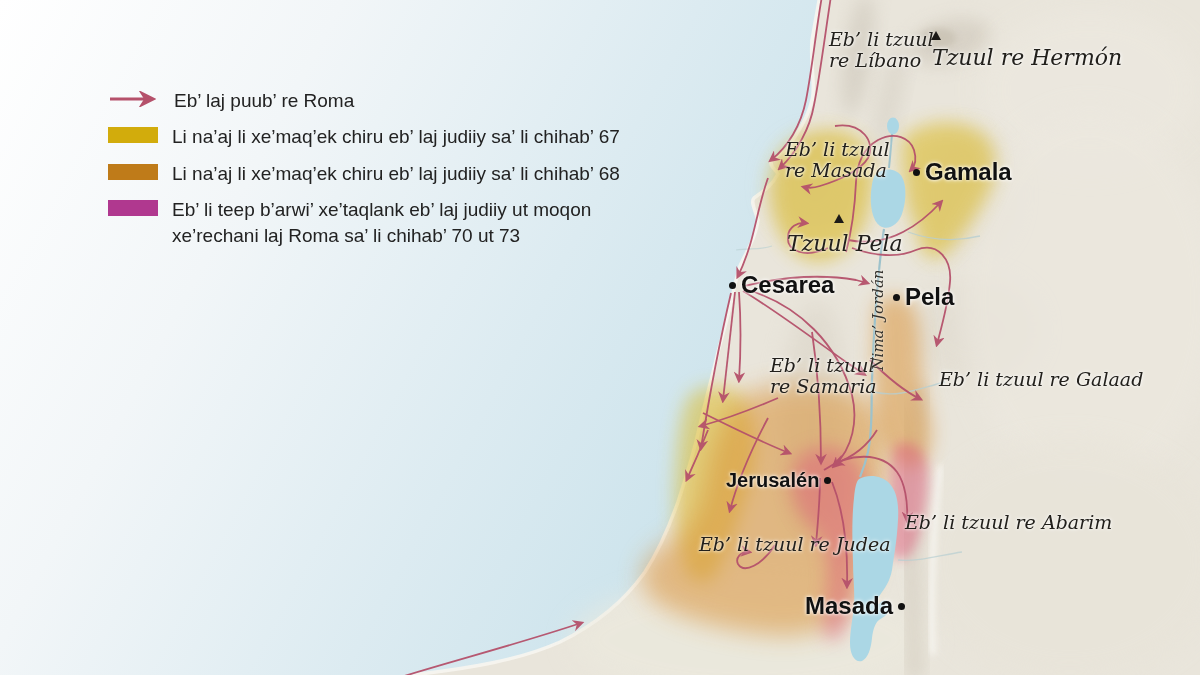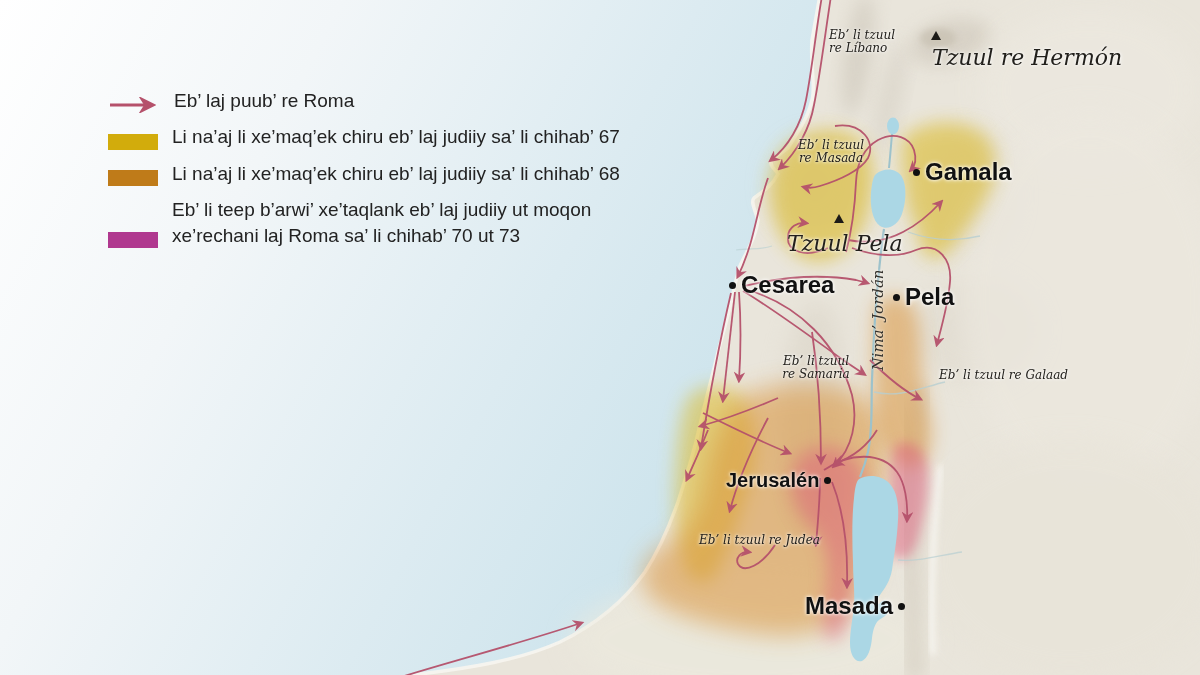--- a/index.html
+++ b/index.html
@@ -3,33 +3,33 @@
 <meta charset="utf-8">
 <style>
   html,body{margin:0;padding:0;}
   body{font-family:"Liberation Sans",sans-serif;}
   .stage{position:relative;width:1200px;height:675px;overflow:hidden;
     background:linear-gradient(118deg,#ffffff 0%,#f2f6f8 22%,#dcebf1 45%,#c3dfe9 72%,#b6dae7 100%);}
   .stage svg.mapsvg{position:absolute;left:0;top:0;}
 
   
   .legend{position:absolute;left:108px;top:88px;display:flex;flex-direction:column;gap:11px;}
-  .legend-row{display:flex;align-items:flex-end;gap:14px;}
+  .legend-row{display:flex;align-items:flex-start;gap:14px;}
   .legend-swatch{width:50px;height:16px;flex:0 0 auto;margin-top:3px;}
   .legend-swatch.yellow{background:var(--c-yellow,#d2ac0c);}
   .legend-swatch.orange{background:var(--c-orange,#bf7b19);}
   .legend-swatch.magenta{background:var(--c-magenta,#b0388f);}
   .legend-arrow{width:52px;height:16px;flex:0 0 auto;margin-top:3px;}
   .legend-label{font-size:19px;line-height:1.34;color:#222;max-width:505px;}
 
   
   .maplabel{position:absolute;color:#262420;
     text-shadow:0 0 3px rgba(255,255,255,.95),0 0 5px rgba(255,255,255,.8);}
   .region-label{font-family:"DejaVu Serif","Liberation Serif",serif;font-style:italic;
-    font-size:12px;line-height:1.12;white-space:nowrap;color:#22201c;}
+    font-size:19px;line-height:1.12;white-space:nowrap;color:#22201c;}
   .region-label.center{text-align:center;}
   .mountain-label{font-family:"DejaVu Serif","Liberation Serif",serif;font-style:italic;
     font-size:22px;white-space:nowrap;color:#22201c;}
   .peak{position:absolute;width:0;height:0;border-left:5px solid transparent;
     border-right:5px solid transparent;border-bottom:9px solid #1c1a17;}
   .city{position:absolute;display:flex;align-items:center;gap:5px;white-space:nowrap;}
   .city .city-name{font-weight:bold;font-size:24px;color:#111;
     text-shadow:0 0 3px rgba(255,255,255,.95),0 0 5px rgba(255,255,255,.8);}
   .city.big .city-name{font-size:20px;}
   .city .dot{width:7px;height:7px;border-radius:50%;background:#111;flex:0 0 auto;}
@@ -208,20 +208,21 @@
 
   <div class="maplabel region-label center" style="left:770px;top:355px;width:92px;">
     <div>Eb’ li tzuul</div>
     <div>re Samaria</div>
   </div>
 
   <div class="maplabel region-label" style="left:903px;top:369px;margin-left:36px;">Eb’ li tzuul re Galaad</div>
 
   <div class="maplabel region-label" style="left:699px;top:534px;">Eb’ li tzuul re Judea</div>
 
+  <div class="maplabel region-label" style="left:905px;top:512px;">Eb’ li tzuul re Abarim</div>
 
   <div class="river-label" style="left:878px;top:320px;">Nima’ Jordán</div>
 
   <div class="city" style="left:913px;top:158px;">
     <span class="dot"></span>
     <span class="city-name">Gamala</span>
   </div>
 
   <div class="city" style="left:729px;top:271px;">
     <span class="dot"></span>

